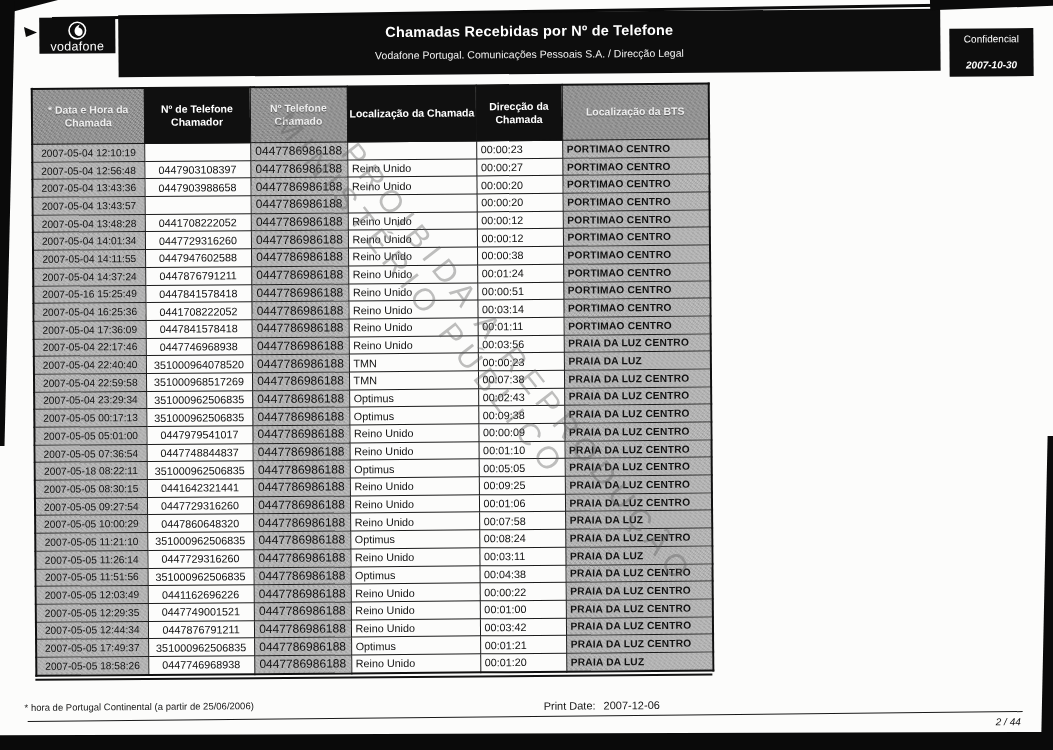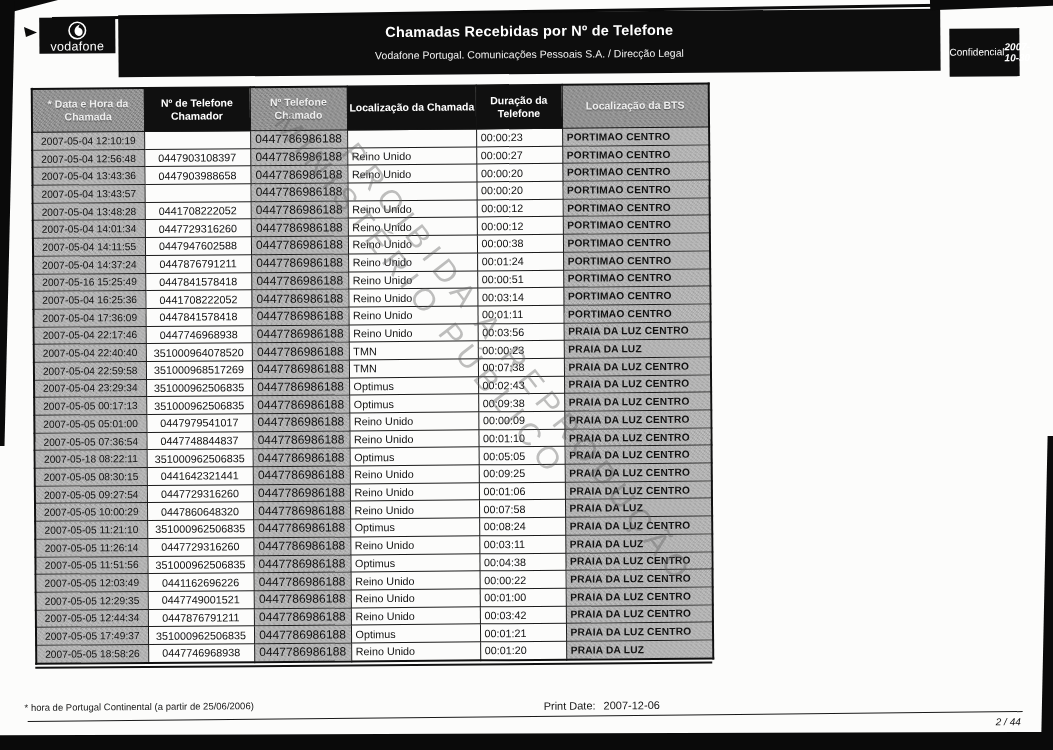--- a/index.html
+++ b/index.html
@@ -10,32 +10,32 @@
 
   
   .logo-box{position:absolute;left:42px;top:14px;width:76px;height:36px;background:#0d0d0d;
             display:flex;flex-direction:column;align-items:center;justify-content:flex-start;}
   .logo-mark{margin-top:3px;width:30px;height:30px;}
   .logo-word{color:#fff;font-size:12.5px;letter-spacing:.3px;margin-top:-1px;}
   .header-bar{position:absolute;left:121px;top:12px;width:822px;height:62px;background:#0d0d0d;
               color:#fff;text-align:center;}
   .header-title{font-size:14.5px;font-weight:bold;margin-top:11px;letter-spacing:.2px;}
   .header-sub{font-size:10.5px;margin-top:9px;color:#f2f2f2;}
-  .conf-box{position:absolute;left:952px;top:32px;width:70px;height:48px;background:#0d0d0d;color:#fff;
-            display:flex;flex-direction:row;justify-content:space-between;align-items:center;
+  .conf-box{position:absolute;left:952px;top:32px;width:84px;height:48px;background:#0d0d0d;color:#fff;
+            display:flex;flex-direction:column;justify-content:space-between;align-items:center;
             padding:5px 0 6px 0;box-sizing:border-box;}
   .conf-label{font-size:10px;}
   .conf-date{font-size:10px;font-weight:bold;font-style:italic;}
 
   
   .table-wrap{position:absolute;left:33px;top:84px;width:677px;}
   .table-wrap::after{content:"";display:block;height:2px;background:#111;margin-top:2px;}
   table{border-collapse:collapse;table-layout:fixed;width:677px;border:2px solid #101010;}
   th{border:1px solid #141414;height:42px;vertical-align:middle;text-align:center;
-     font-size:10.5px;font-weight:bold;padding:0 2px;line-height:1.25;}
+     font-size:10.5px;font-weight:bold;padding:6px 2px;line-height:1.25;}
   td{border:1px solid #1c1c1c;height:16.7px;font-size:10.8px;color:#101010;padding:0 4px;
      overflow:hidden;white-space:nowrap;vertical-align:middle;}
   .hdr-black{background:#101010;color:#ffffff;}
   .redact-h{background-color:#8f8f8f;color:#efefef;text-shadow:0 1px 1px rgba(0,0,0,.4);
      background-image:repeating-linear-gradient(37deg,rgba(0,0,0,.16) 0 1px,rgba(0,0,0,0) 1px 3px),
                       repeating-linear-gradient(-53deg,rgba(255,255,255,.20) 0 1px,rgba(255,255,255,0) 1px 2px);}
   .redact-c{background-color:#b2b2b2;
      background-image:repeating-linear-gradient(37deg,rgba(0,0,0,.10) 0 1px,rgba(0,0,0,0) 1px 3px),
                       repeating-linear-gradient(-53deg,rgba(255,255,255,.18) 0 1px,rgba(255,255,255,0) 1px 2px);}
   td.c0{text-align:center;font-size:10.2px;}
@@ -104,21 +104,21 @@
           <col style="width:129px">
             <col style="width:86px">
             <col style="width:147px">
         </colgroup>
         <thead>
             <tr>
               <th class="redact-h">* Data e Hora da Chamada</th>
               <th class="hdr-black">Nº de Telefone Chamador</th>
               <th class="redact-h">Nº Telefone Chamado</th>
               <th class="hdr-black w-nowrap">Localização da Chamada</th>
-              <th class="hdr-black">Duração da Telefone</th>
+              <th class="hdr-black">Direcção da Chamada</th>
               <th class="redact-h">Localização da BTS</th>
             </tr>
           </thead>
         <tbody>
             <tr>
               <td class="c0 redact-c">2007-05-04 12:10:19</td>
               <td class="c1"></td>
               <td class="c2 redact-c">0447786986188</td>
               <td class="c3"></td>
               <td class="c4">00:00:23</td>

